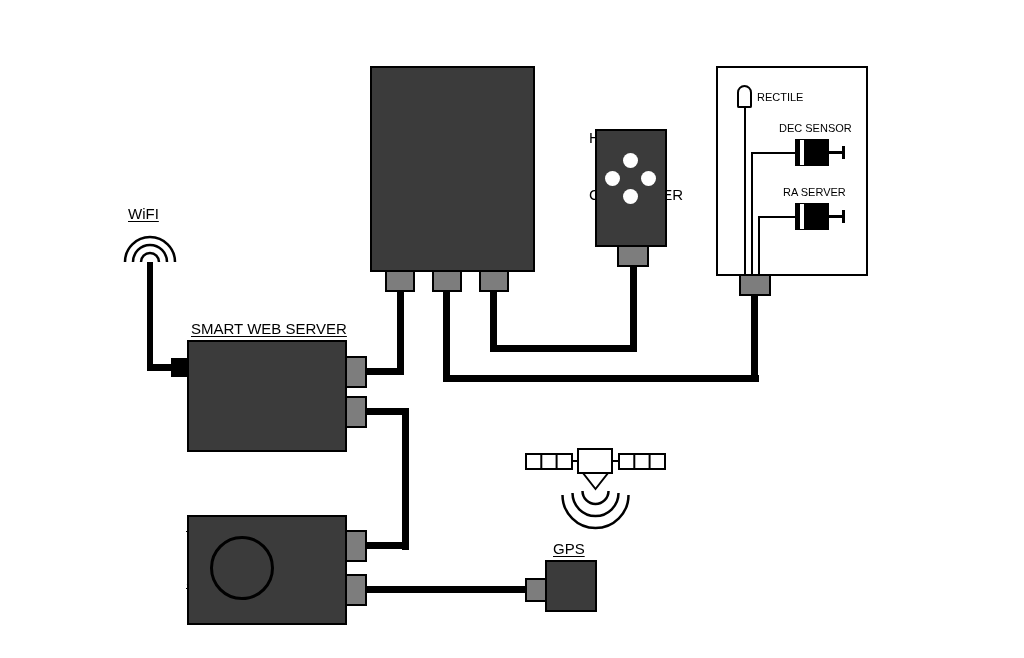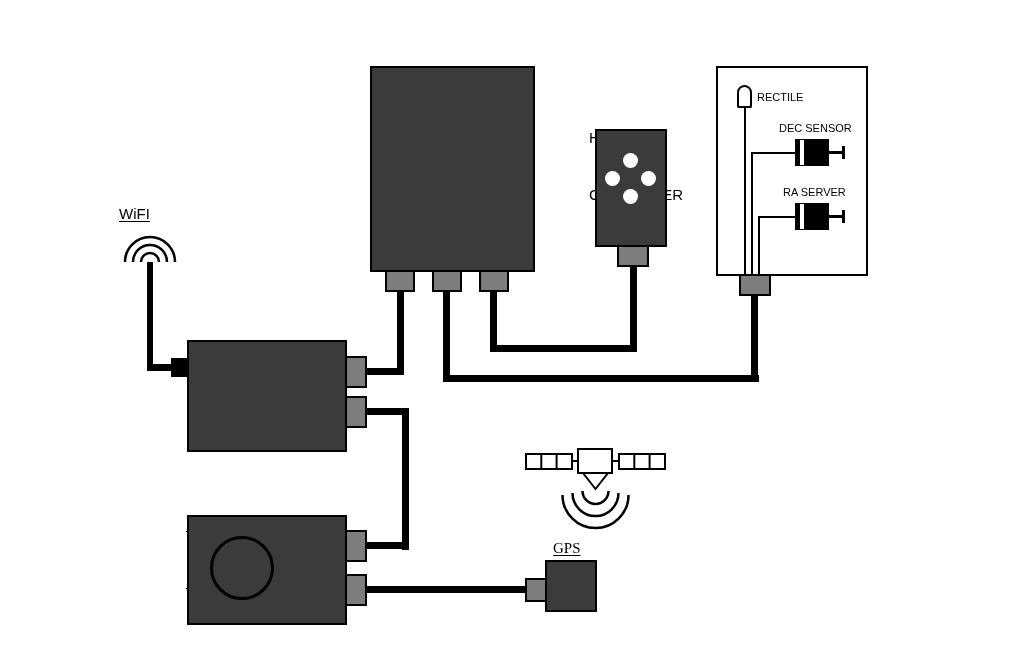--- a/index.html
+++ b/index.html
@@ -34,29 +34,30 @@
   <div class="lbl" style="left:589px;top:90px;">
     <div>HAND</div>
     <div>CONTROLER</div>
   </div>
 
   <div class="lbl" style="left:716px;top:34px;">
     <div>EQUATORIAL</div>
     <div>MOUNT</div>
   </div>
 
-  <div class="lbl u" style="left:119px;top:204px;">WiFI</div>
+  <div class="lbl u" style="left:128px;top:204px;">WiFI</div>
 
+  <div class="lbl u" style="left:191px;top:319px;">SMART WEB SERVER</div>
 
   <div class="lbl" style="left:186px;top:477px;">
     <div class="u" style="text-decoration:underline;">ENVIRONMENTAL</div>
     <div class="u" style="text-decoration:underline;">SENSOR</div>
   </div>
 
-  <div class="lbl u" style="left:553px;top:539px;font-family:Liberation Serif, serif;">GPS</div>
+  <div class="lbl u" style="left:553px;top:539px;">GPS</div>
 
   <div class="wire" style="left:147px;top:262px;width:6px;height:106px;"></div>
   <div class="wire" style="left:147px;top:364px;width:28px;height:7px;"></div>
   <div class="wire" style="left:171px;top:358px;width:18px;height:19px;"></div>
 
   <div class="wire" style="left:397px;top:292px;width:7px;height:83px;"></div>
   <div class="wire" style="left:365px;top:368px;width:36px;height:7px;"></div>
 
   <div class="wire" style="left:443px;top:292px;width:7px;height:90px;"></div>
   <div class="wire" style="left:443px;top:375px;width:316px;height:7px;"></div>

